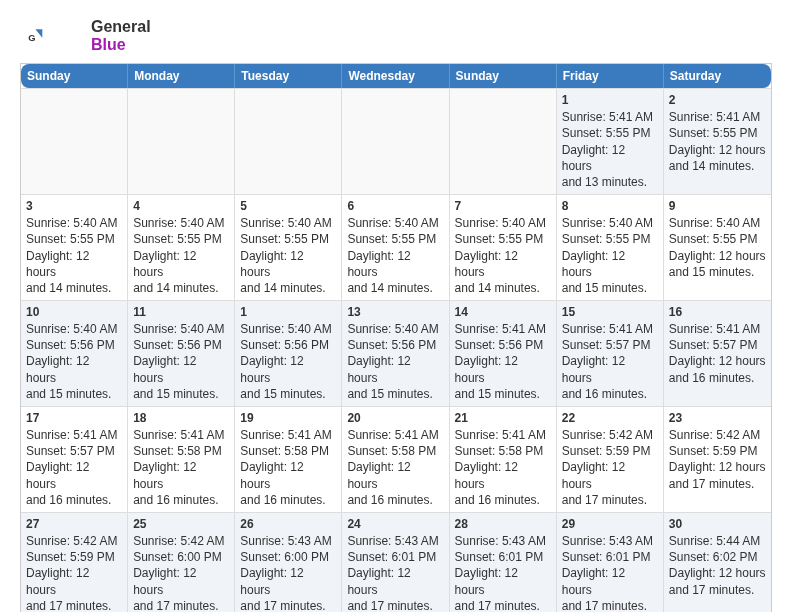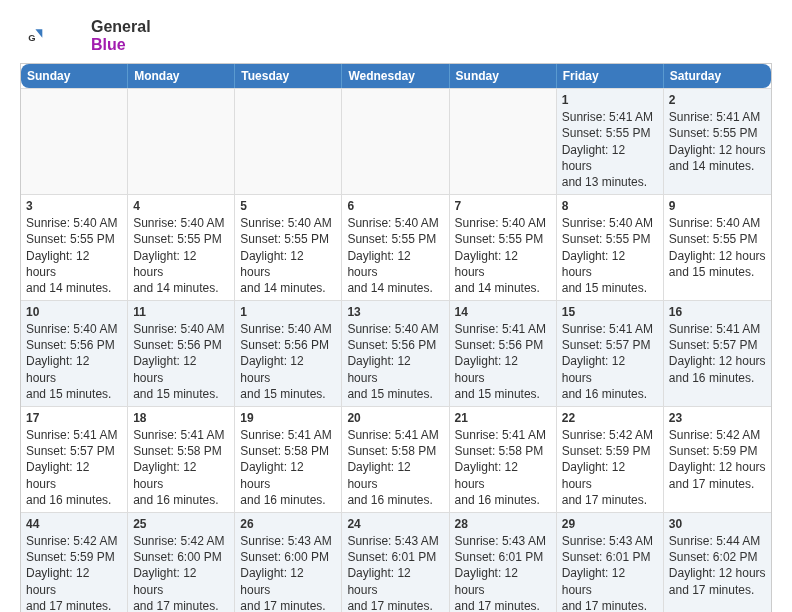--- a/index.html
+++ b/index.html
@@ -310,21 +310,21 @@
           <div class="cal-cell">
             <span class="day-num">23</span>
             <div class="cell-info" style="white-space: pre-line;">Sunrise: 5:42 AM
 Sunset: 5:59 PM
 Daylight: 12 hours
 and 17 minutes.</div>
           </div>
         </div>
         <div class="cal-row">
           <div class="cal-cell alt-row">
-            <span class="day-num">44</span>
+            <span class="day-num">27</span>
             <div class="cell-info" style="white-space: pre-line;">Sunrise: 5:42 AM
 Sunset: 5:59 PM
 Daylight: 12 hours
 and 17 minutes.</div>
           </div>
           <div class="cal-cell alt-row">
             <span class="day-num">25</span>
             <div class="cell-info" style="white-space: pre-line;">Sunrise: 5:42 AM
 Sunset: 6:00 PM
 Daylight: 12 hours

